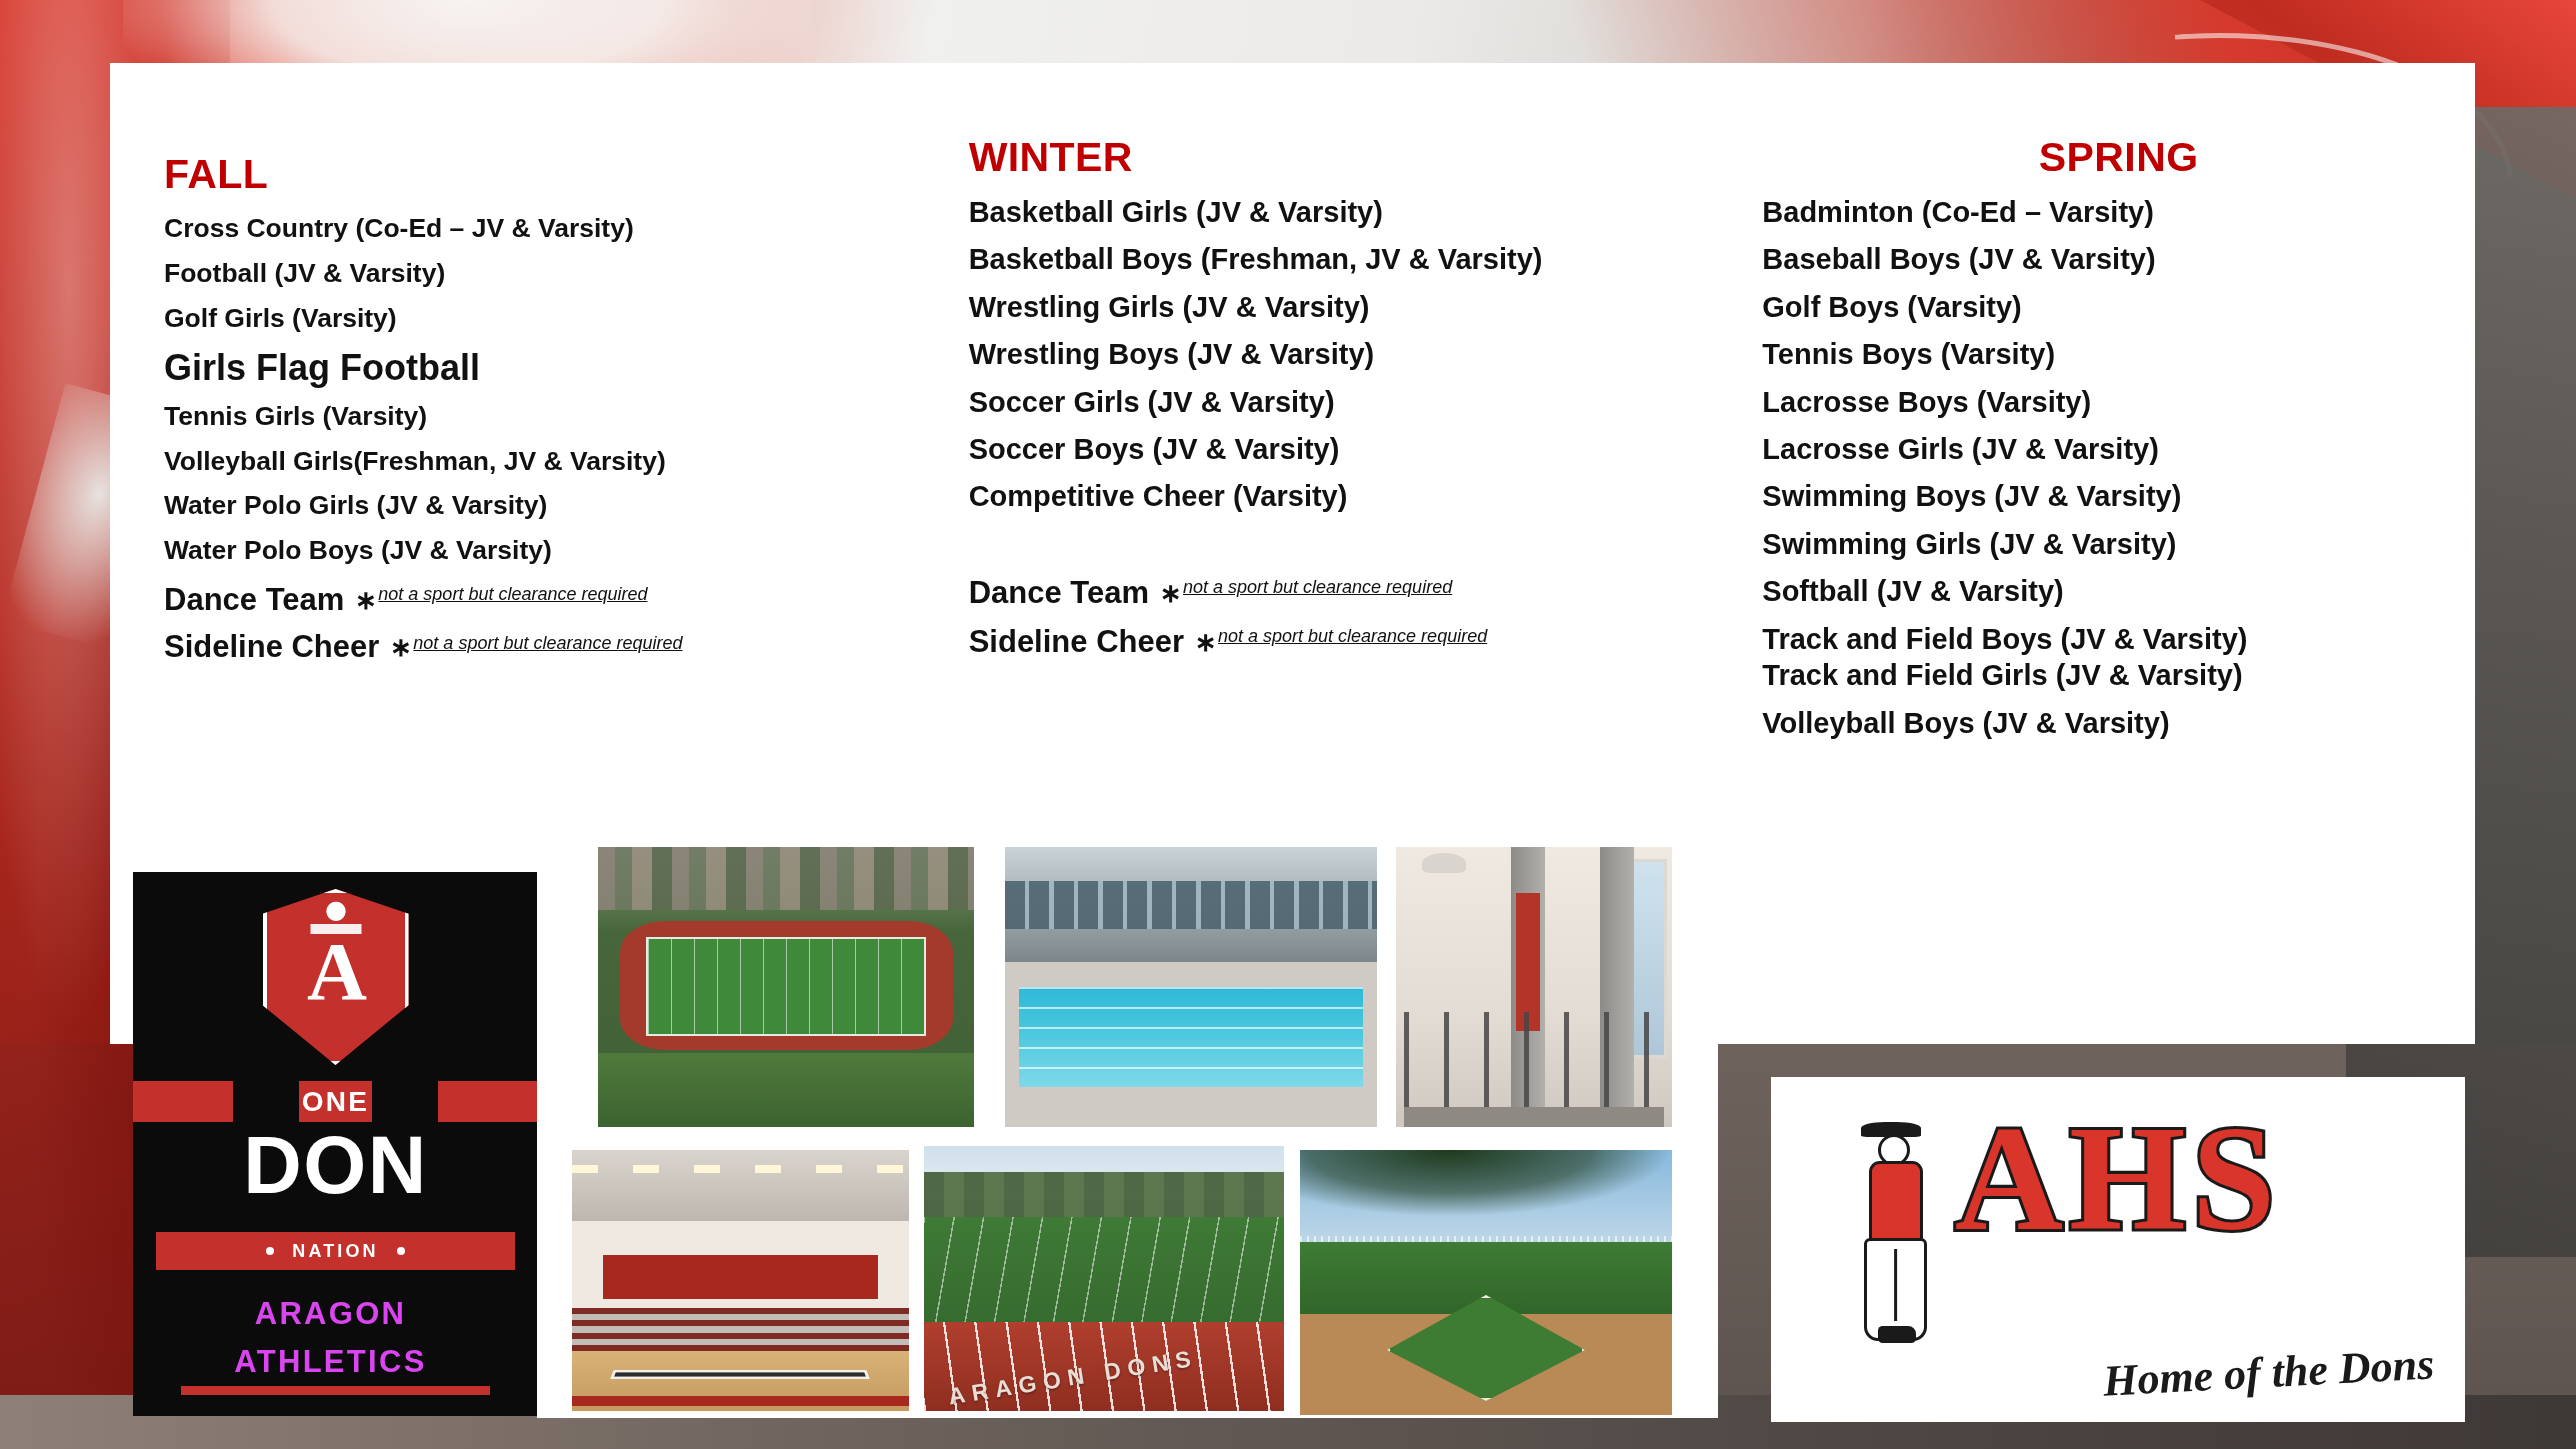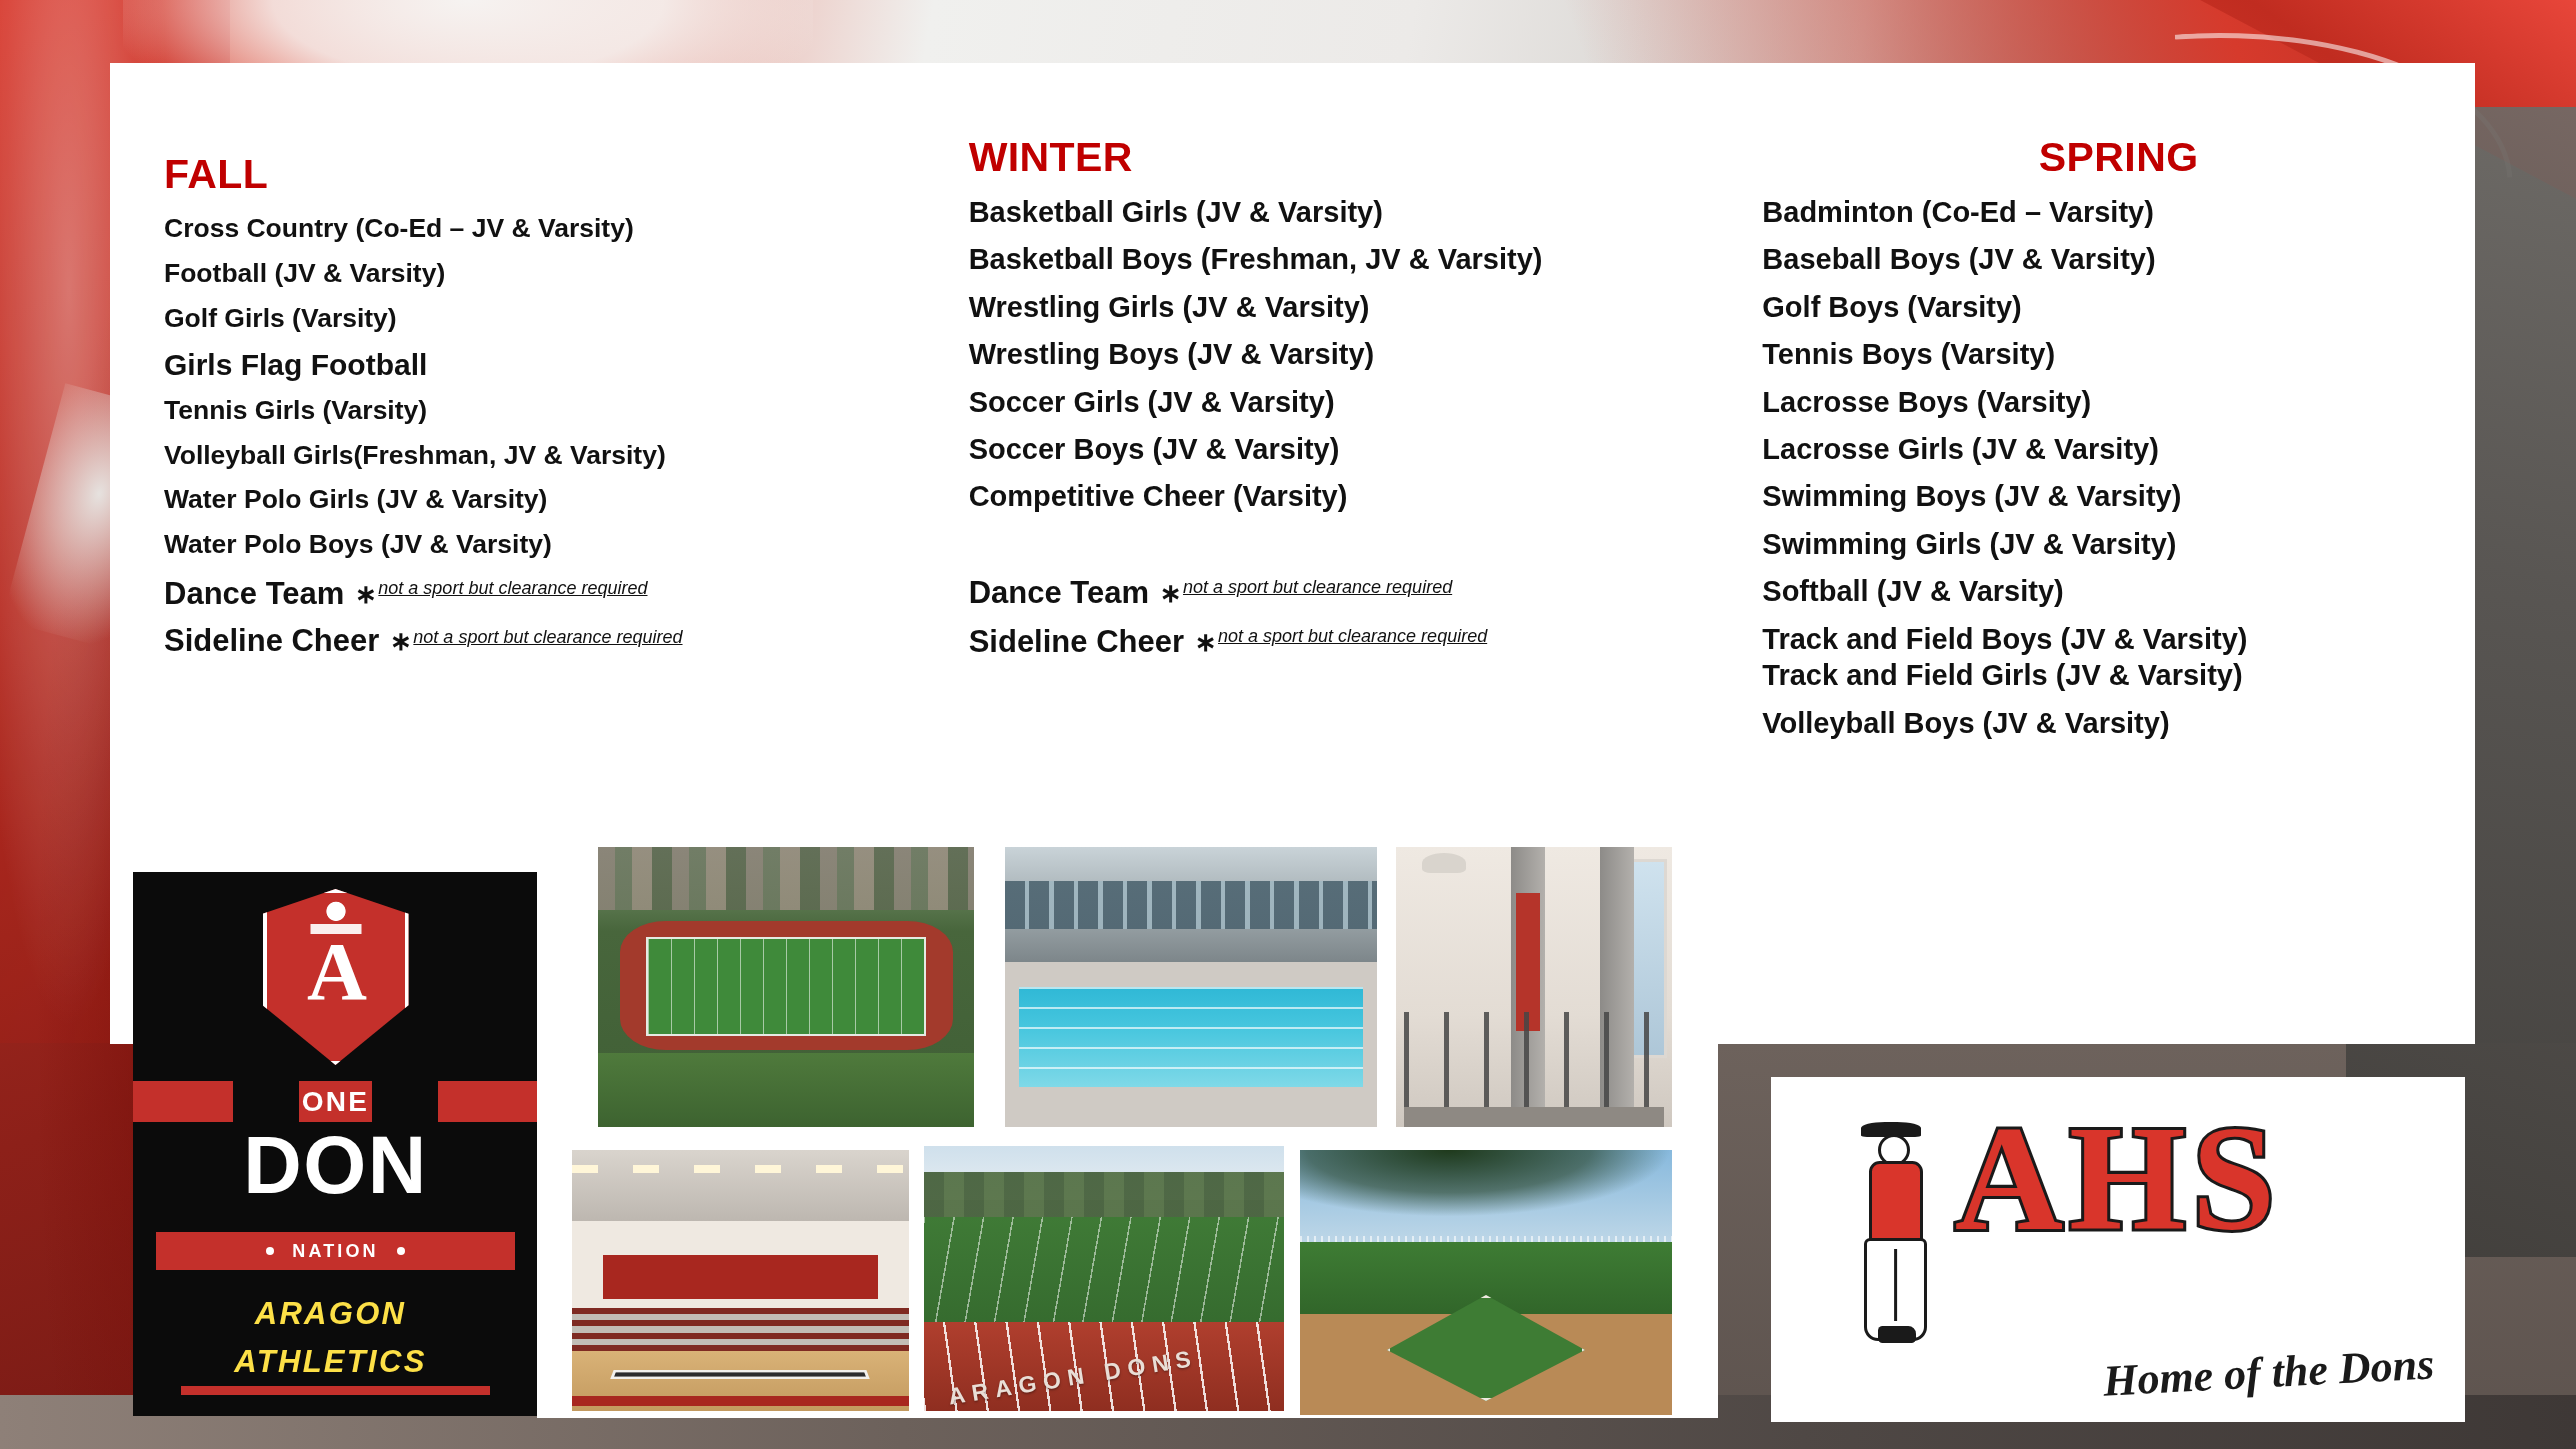--- a/index.html
+++ b/index.html
@@ -140,21 +140,21 @@
     color: #111111;
     white-space: nowrap;
   }
   
   .col-fall ul.sport-list li {
     font-size: 26.5px;
     line-height: 1.0;
     margin-bottom: 18.4px;
   }
   .col-fall ul.sport-list li.big {
-    font-size: 30px;
+    font-size: 36px;
     margin-bottom: 17px;
   }
   
   .col-winter ul.sport-list li {
     font-size: 29px;
     line-height: 1.0;
     margin-bottom: 18.4px;
     margin-top: 8px;
   }
   
@@ -309,25 +309,24 @@
     color: #ffffff;
     font-weight: bold;
     font-size: 18px;
     letter-spacing: 3.1px;
   }
   #poster .word-aragon,
   #poster .word-athletics {
     position: absolute;
     left: 0; right: 10px;
     text-align: center;
-    color: #fde047;
+    color: #d946ef;
     font-weight: bold;
     font-size: 31px;
     letter-spacing: 2.3px;
-    font-style: italic;
   }
   #poster .word-aragon   { top: 424px; }
   #poster .word-athletics{ top: 472px; }
   #poster .bar-bottom {
     position: absolute;
     left: 48px; right: 48px;
     bottom: 21.5px;
     height: 8.4px;
     background: #c4302b;
   }

